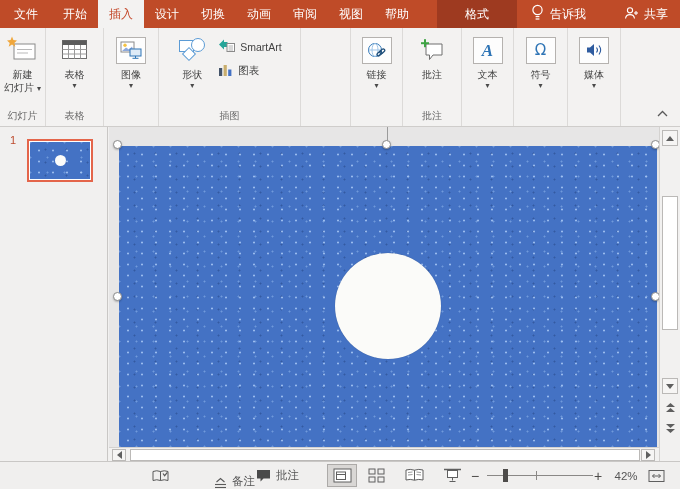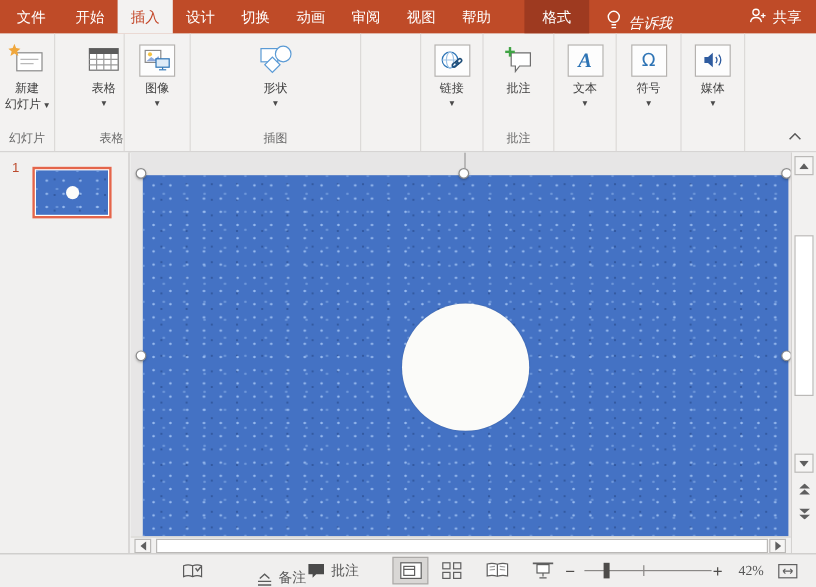--- a/index.html
+++ b/index.html
@@ -6,22 +6,22 @@
   html,body { width:680px; height:489px; overflow:hidden;
     font-family:"Liberation Sans","DejaVu Sans",sans-serif; background:#F1F0EF; }
   .app { position:relative; width:680px; height:489px; }
 
   
   .tabbar { position:absolute; top:0; left:0; width:680px; height:28px;
     background:#BF4B28; display:flex; align-items:stretch; color:#fff; font-size:12px; }
   .tab { display:flex; align-items:center; padding:0 11px; white-space:nowrap; }
   .tab.file { padding:0 14px; }
   .tab.active { background:#F3F2F1; color:#C34527; }
-  .tab.contextual { background:#9E3A20; padding:0 15px; margin-left:17px; }
-  .tellme { display:flex; align-items:flex-end; gap:6px; margin-left:14px;font-style:italic; }
+  .tab.contextual { background:#9E3A20; padding:0 28px; margin-left:17px; }
+  .tellme { display:flex; align-items:center; gap:6px; margin-left:14px; }
   .share { display:flex; align-items:center; gap:5px; margin-left:auto; margin-right:12px; }
 
   
   .ribbon { position:absolute; top:28px; left:0; width:680px; height:99px;
     background:#F3F2F1; border-bottom:1px solid #CFCDCB; display:flex; }
   .grp { display:flex; flex-direction:column; border-right:1px solid #DCDAD8; padding-top:2px; }
   .grp-body { flex:1; display:flex; align-items:flex-start; justify-content:center; gap:5px; }
   .grp-cap { height:18px; font-size:10px; color:#6A6A6A; text-align:center; line-height:16px; }
   .btnL { display:flex; flex-direction:column; align-items:center; padding:2px 3px 0; }
   .btnL .ic { height:36px; display:flex; align-items:center; justify-content:center; }
@@ -141,21 +141,21 @@
                 <polygon points="6,0.5 7.4,4 11,4.6 8.3,6.9 9.3,10.7 6,8.6 2.7,10.7 3.7,6.9 1,4.6 4.6,4" fill="#F0A73C"></polygon>
               </svg>
           </div>
           <div class="t">新建</div>
           <div class="t"><span>幻灯片</span> <span class="arw">▾</span></div>
         </div>
       </div>
       <div class="grp-cap">幻灯片</div>
     </div>
 
-    <div class="grp" style="width:58px;align-items:flex-end;">
+    <div class="grp" style="width:58px;">
       <div class="grp-body">
         <div class="btnL">
           <div class="ic">
             <svg width="27" height="24" viewBox="0 0 27 24">
                 <rect x="1.5" y="2.5" width="24" height="18" fill="#FFF" stroke="#6E6E6E"></rect>
                 <rect x="1.5" y="2.5" width="24" height="4.5" fill="#5B5B5B"></rect>
                 <line x1="7.5" y1="7" x2="7.5" y2="20.5" stroke="#9A9A9A"></line>
                 <line x1="13.5" y1="7" x2="13.5" y2="20.5" stroke="#9A9A9A"></line>
                 <line x1="19.5" y1="7" x2="19.5" y2="20.5" stroke="#9A9A9A"></line>
                 <line x1="1.5" y1="11.5" x2="25.5" y2="11.5" stroke="#9A9A9A"></line>
@@ -198,20 +198,44 @@
             <svg width="30" height="28" viewBox="0 0 30 28">
                 <rect x="2.5" y="4.5" width="14" height="11" fill="#FFF" stroke="#5B9BD5"></rect>
                 <circle cx="21" cy="9" r="6.5" fill="#FFF" stroke="#5B9BD5"></circle>
                 <g transform="rotate(45 12 18)">
                   <rect x="7.5" y="13.5" width="9" height="9" fill="#FFF" stroke="#5B9BD5"></rect>
                 </g>
               </svg>
           </div>
           <div class="t">形状</div>
           <div class="arw">▾</div>
+        </div>
+        <div class="colS">
+          <div class="btnS">
+            <span>
+              <svg width="17" height="15" viewBox="0 0 17 15">
+                  <polygon points="1,6.5 6,1.5 6,4 9.5,4 9.5,9 6,9 6,11.5" fill="#26A599"></polygon>
+                  <rect x="9" y="5.5" width="7.5" height="8" fill="#FFF" stroke="#8A8A8A"></rect>
+                  <line x1="10.5" y1="8" x2="15" y2="8" stroke="#B0B0B0"></line>
+                  <line x1="10.5" y1="10" x2="15" y2="10" stroke="#B0B0B0"></line>
+                  <line x1="10.5" y1="12" x2="15" y2="12" stroke="#B0B0B0"></line>
+                </svg>
+            </span>
+            <span>SmartArt</span>
+          </div>
+          <div class="btnS">
+            <span>
+              <svg width="15" height="15" viewBox="0 0 15 15">
+                  <rect x="1" y="6" width="3.2" height="8" fill="#44546A"></rect>
+                  <rect x="5.6" y="3" width="3.2" height="11" fill="#C9AE6E"></rect>
+                  <rect x="10.2" y="7.5" width="3.2" height="6.5" fill="#4472C4"></rect>
+                </svg>
+            </span>
+            <span>图表</span>
+          </div>
         </div>
       </div>
       <div class="grp-cap">插图</div>
     </div>
 
     <div class="grp" style="width:50px;">
       <div class="grp-cap"></div>
     </div>
 
     <div class="grp" style="width:52px;">
@@ -433,21 +457,21 @@
 
     <div class="sb" style="left:471px;">
       <span class="zsign">−</span>
     </div>
     <div class="zslider"></div>
     <div class="ztick"></div>
     <div class="zthumb"></div>
     <div class="sb" style="left:594px;">
       <span class="zsign">+</span>
     </div>
-    <div class="sb" style="left:608px;width:36px;justify-content:center;font-family:Liberation Serif, serif;">
+    <div class="sb" style="left:608px;width:36px;justify-content:center;">
       <span>42%</span>
     </div>
     <div class="sb" style="left:648px;">
       <svg width="17" height="14" viewBox="0 0 17 14">
           <rect x="1" y="1.5" width="15" height="11" fill="none" stroke="#5F5F5F"></rect>
           <path d="M4.5 7 h8 M4.5 7 l2 -2 M4.5 7 l2 2 M12.5 7 l-2 -2 M12.5 7 l-2 2" fill="none" stroke="#5F5F5F"></path>
         </svg>
     </div>
   </div>
 

